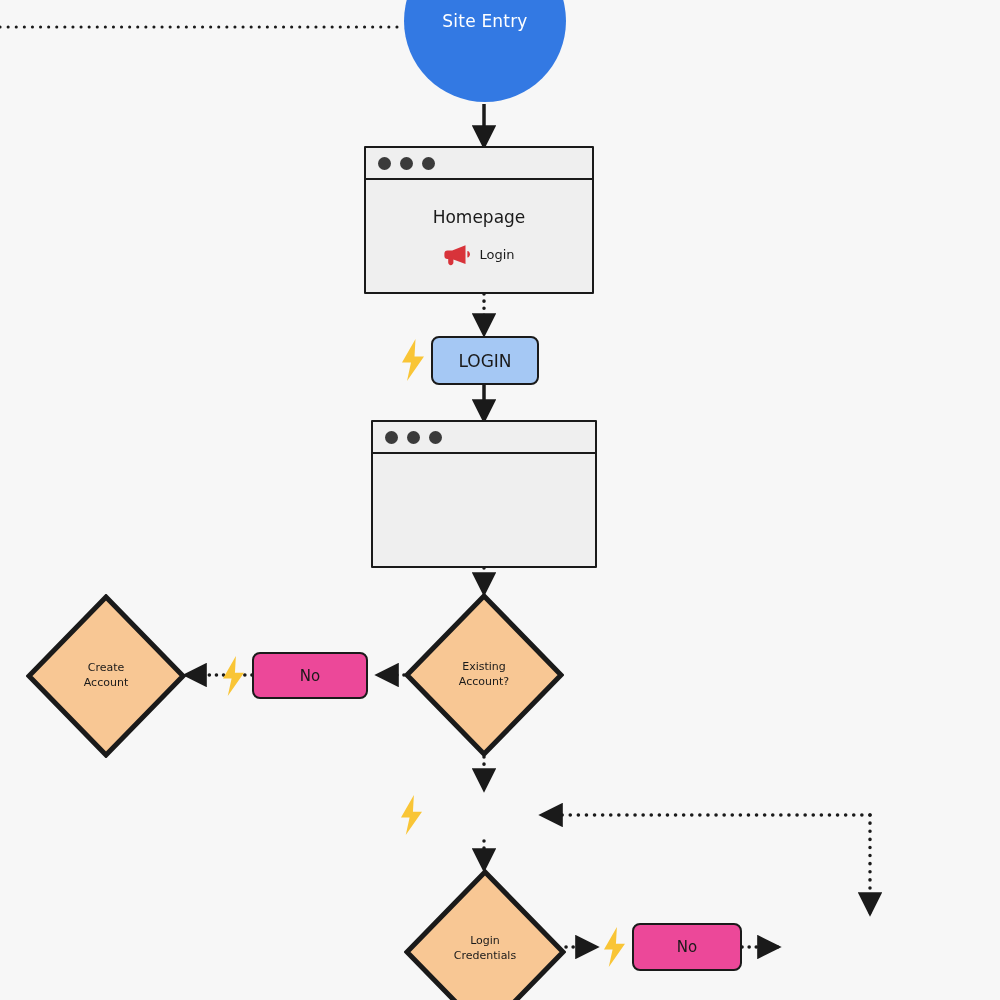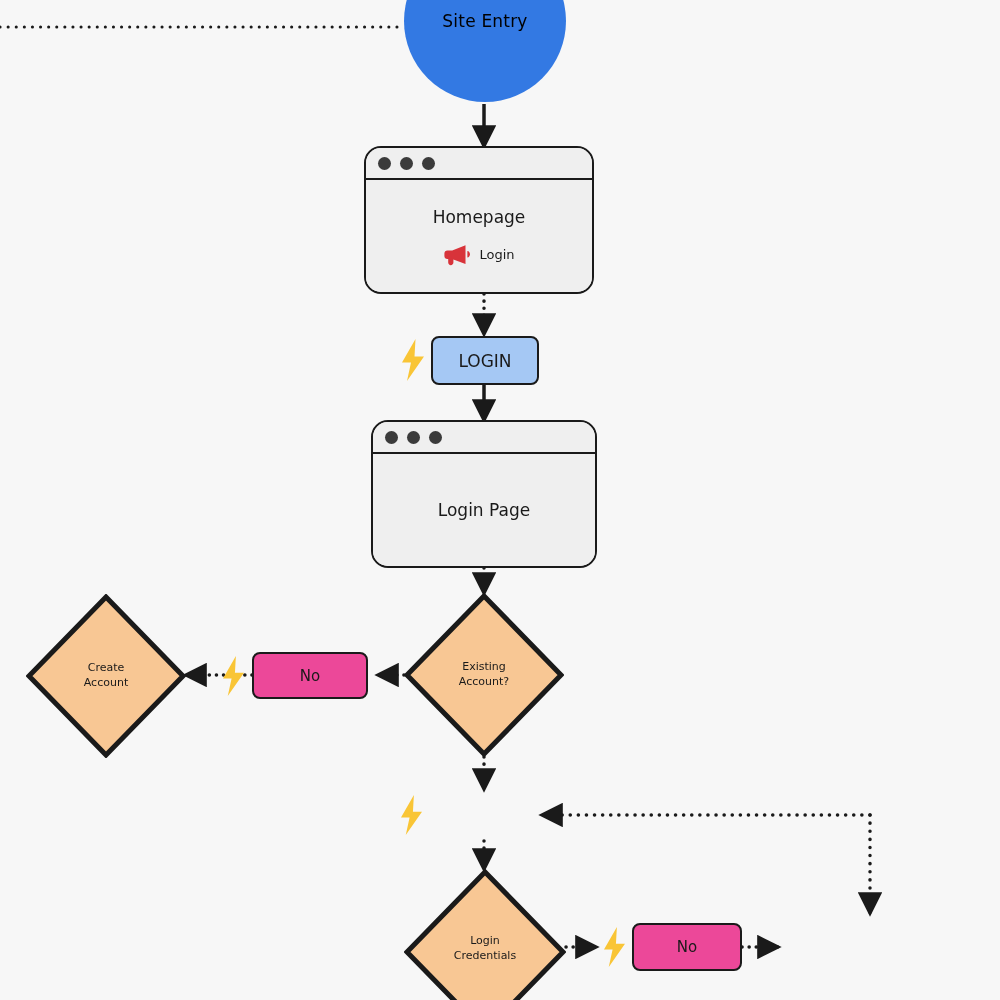--- a/index.html
+++ b/index.html
@@ -32,31 +32,31 @@
 
   
   .circle {
     border-radius: 50%;
     background: #3379e3;
     display: flex;
     align-items: center;
     justify-content: center;
   }
   .circle .lbl {
-    color: #000000;
+    color: #ffffff;
     font-size: 17px;
     font-family: "DejaVu Sans", sans-serif;
     letter-spacing: .2px;
   }
 
   
   .window {
     background: #efefef;
     border: 2.5px solid #1a1a1a;
-    border-radius: 17px;
+    border-radius: 1px;
     display: flex;
     flex-direction: column;
     overflow: hidden;
   }
   .window .titlebar {
     height: 30px;
     flex: 0 0 30px;
     border-bottom: 2.5px solid #1a1a1a;
     display: flex;
     align-items: center;
@@ -212,23 +212,20 @@
   <svg class="bolt" style="left:399px; top:338px;" width="28" height="44" viewBox="0 0 28 44">
     <path d="M16.5 1 L3 24.5 L12 24.5 L8 43 L25 18.5 L15.5 18.5 Z" fill="#f9c536"></path>
   </svg>
 
   <div class="node window" style="left:371px; top:420px; width:226px; height:148px;">
     <div class="titlebar">
       <span class="dot"></span>
       <span class="dot"></span>
       <span class="dot"></span>
     </div>
-    <div class="body">
-      <span class="wtitle">Login Page</span>
-    </div>
   </div>
 
   <div class="diamond" style="left:404px; top:593px; width:160px; height:164px;">
     <svg class="shape" viewBox="0 0 160 164" preserveAspectRatio="none">
       <polygon points="80,3 157,82 80,161 3,82" fill="#f8c794" stroke="#1a1a1a" stroke-width="5" stroke-linejoin="miter"></polygon>
     </svg>
     <div class="dlbl">
       <span>
         <span>Existing</span><br>
         <span>Account?</span>

